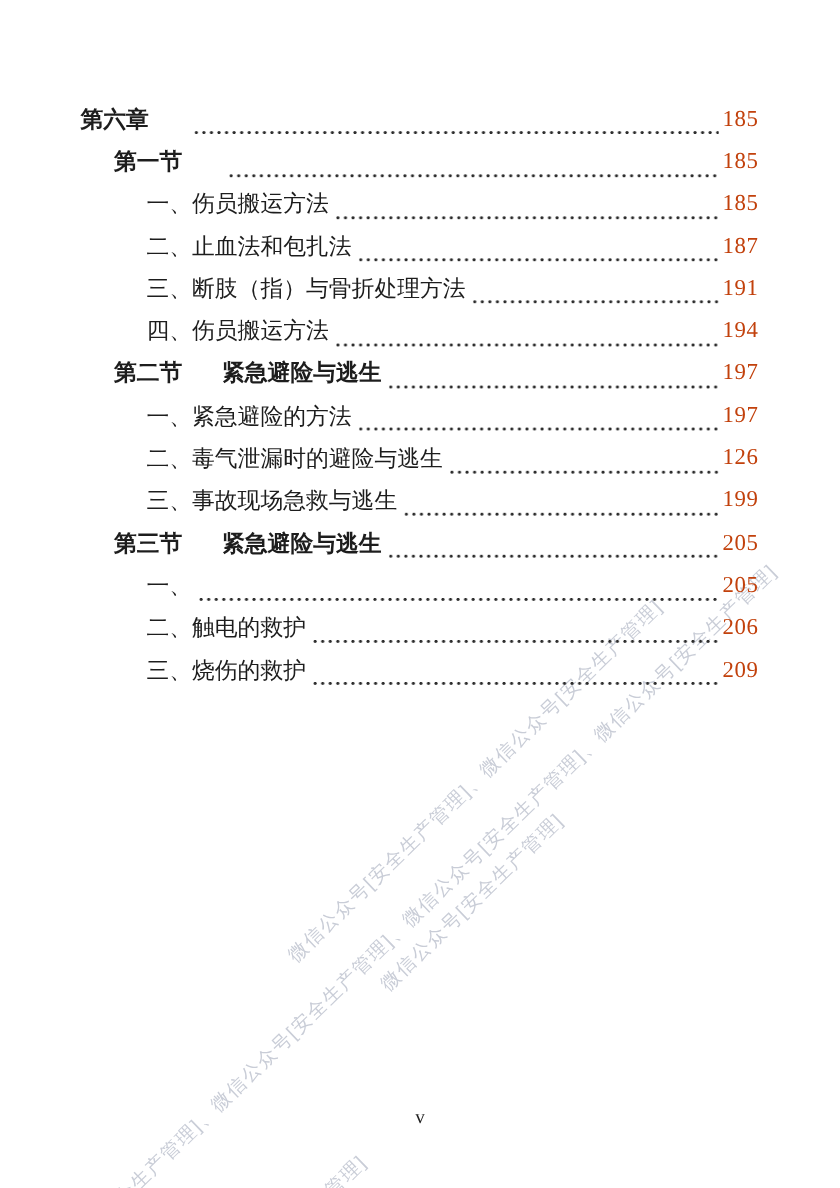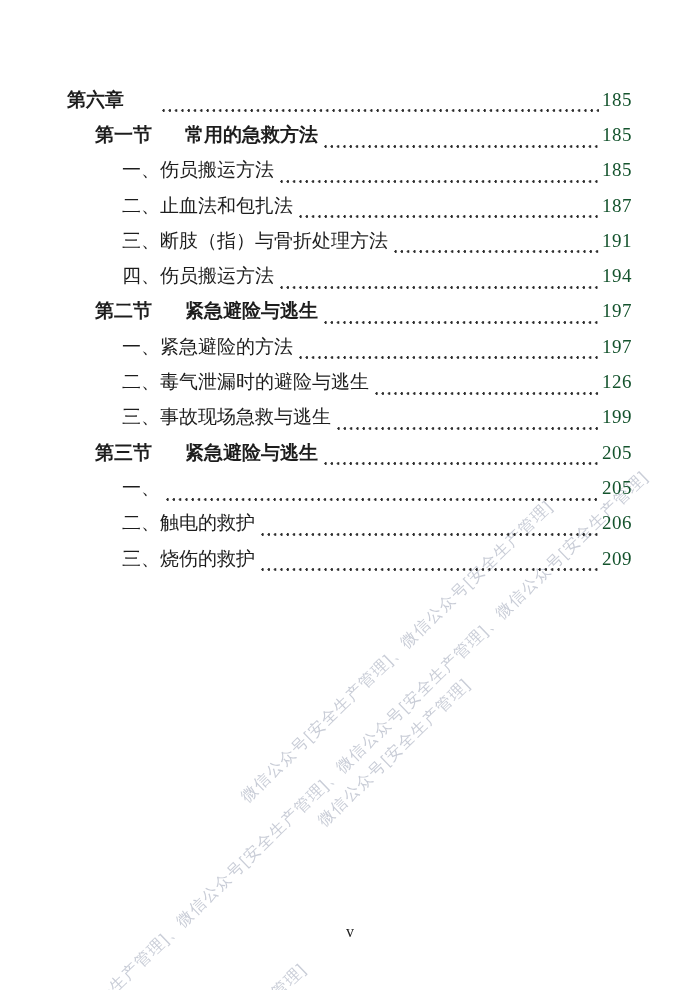--- a/index.html
+++ b/index.html
@@ -67,21 +67,21 @@
     margin: 0 3px 3px 6px;
     background-image: radial-gradient(circle at 1.6px 3.5px, #2b2b2b 1.05px, rgba(0,0,0,0) 1.55px);
     background-size: 6.3px 7px;
     background-repeat: repeat-x;
   }
   .toc-page {
     flex: none;
     font-family: "Liberation Serif", serif;
     font-weight: 400;
     font-size: 19px;
-    color: #14532d;
+    color: #c2410c;
     letter-spacing: 0.5px;
   }
 
   
   .footer {
     position: absolute;
     left: 0;
     right: 0;
     top: 923px;
     text-align: center;
@@ -103,21 +103,20 @@
     </div>
 
   <div class="toc" id="toc">
       <div class="toc-row lvl-chapter">
         <span class="toc-num">第六章</span>
         <span class="leader"></span>
         <span class="toc-page">185</span>
       </div>
       <div class="toc-row lvl-section">
         <span class="toc-num">第一节</span>
-        <span class="toc-title">常用的急救方法</span>
         <span class="leader"></span>
         <span class="toc-page">185</span>
       </div>
       <div class="toc-row lvl-item">
         <span class="toc-num">一、</span>
         <span class="toc-title">伤员搬运方法</span>
         <span class="leader"></span>
         <span class="toc-page">185</span>
       </div>
       <div class="toc-row lvl-item">

